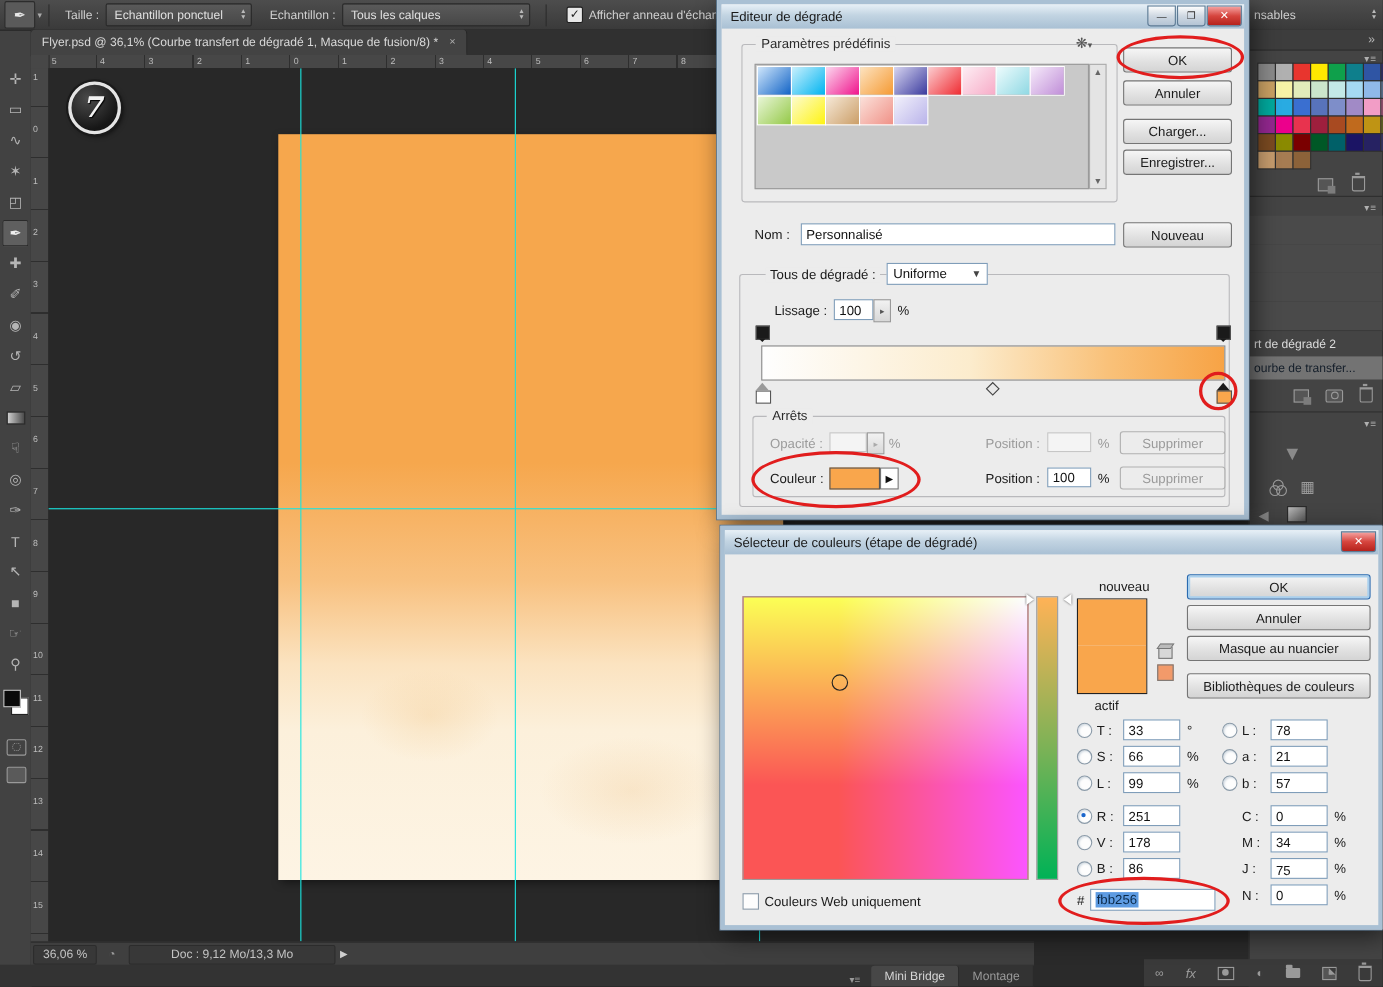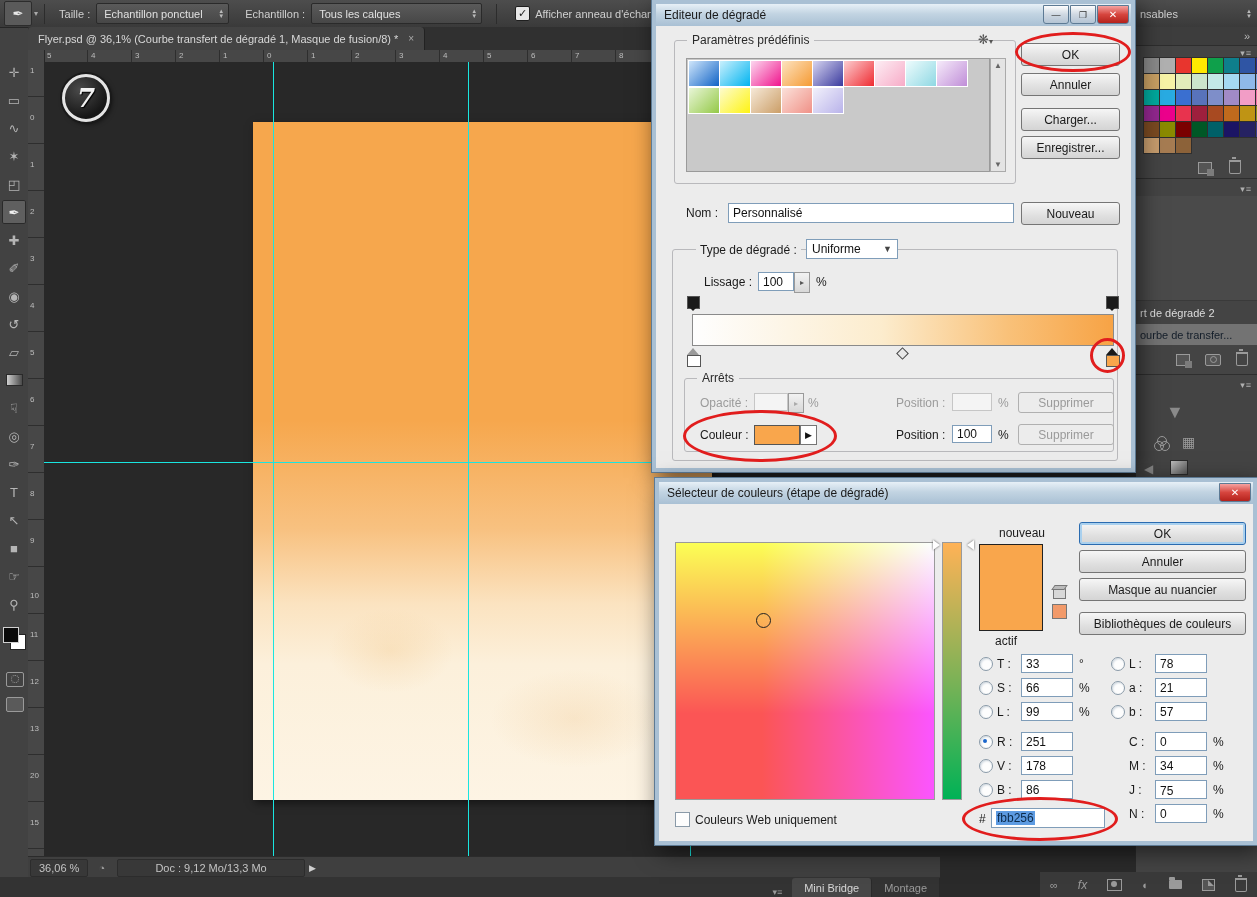--- a/index.html
+++ b/index.html
@@ -292,21 +292,21 @@
       <span class="rnum" style="top: 251px;">4</span>
       <span class="rnum" style="top: 298px;">5</span>
       <span class="rnum" style="top: 345px;">6</span>
       <span class="rnum" style="top: 392px;">7</span>
       <span class="rnum" style="top: 439px;">8</span>
       <span class="rnum" style="top: 486px;">9</span>
       <span class="rnum" style="top: 541px;">10</span>
       <span class="rnum" style="top: 580px;">11</span>
       <span class="rnum" style="top: 627px;">12</span>
       <span class="rnum" style="top: 674px;">13</span>
-      <span class="rnum" style="top: 721px;">20</span>
+      <span class="rnum" style="top: 721px;">14</span>
       <span class="rnum" style="top: 768px;">15</span>
       <span class="rnum" style="top: 815px;">16</span>
     </div>
   <div class="ruler-corner"></div>
 
   <div class="canvas">
     <div class="doc"></div>
     <div class="guide-v" style="left:229px;height:794px"></div>
     <div class="guide-v" style="left:424px;height:794px"></div>
     <div class="guide-v" style="left:646px;top:781px;height:13px"></div>
@@ -492,21 +492,21 @@
 
     <span class="lbl" style="left:30px;top:202px">Nom :</span>
     <div class="tin" style="left:72px;top:199px;width:286px;height:20px">
         <span>Personnalisé</span>
       </div>
     <div class="btn" style="left:365px;top:198px;width:97px;height:21px">
         <span>Nouveau</span>
       </div>
 
     <div class="gbox" style="left:16px;top:245px;width:444px;height:210px"></div>
-    <span class="lbl" style="left:40px;top:239px;background:#ececec;padding:0 4px">Type de dégradé :</span>
+    <span class="lbl" style="left:40px;top:239px;background:#ececec;padding:0 4px">Tous de dégradé :</span>
     <div class="ddl" style="left:150px;top:235px;width:92px;height:20px">
       <span>Uniforme</span>
         <span class="arr">▼</span>
     </div>
     <span class="lbl" style="left:48px;top:271px">Lissage :</span>
     <div class="tin" style="left:102px;top:268px;width:36px;height:19px">
         <span>100</span>
       </div>
     <div class="stepbtn" style="left:138px;top:268px;height:19px">▸</div>
     <span class="lbl" style="left:160px;top:271px">%</span>

